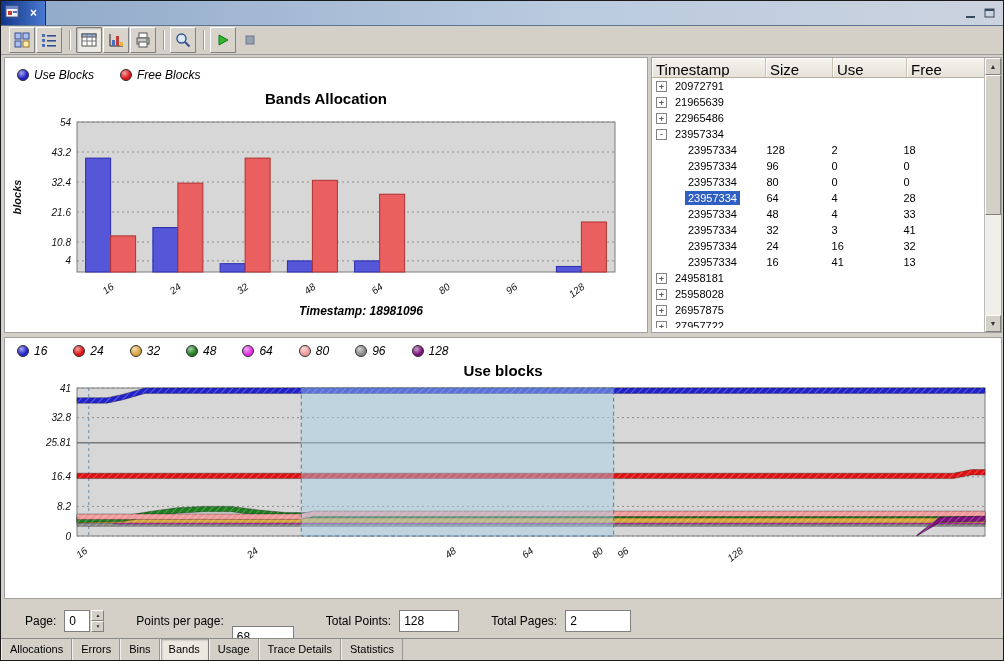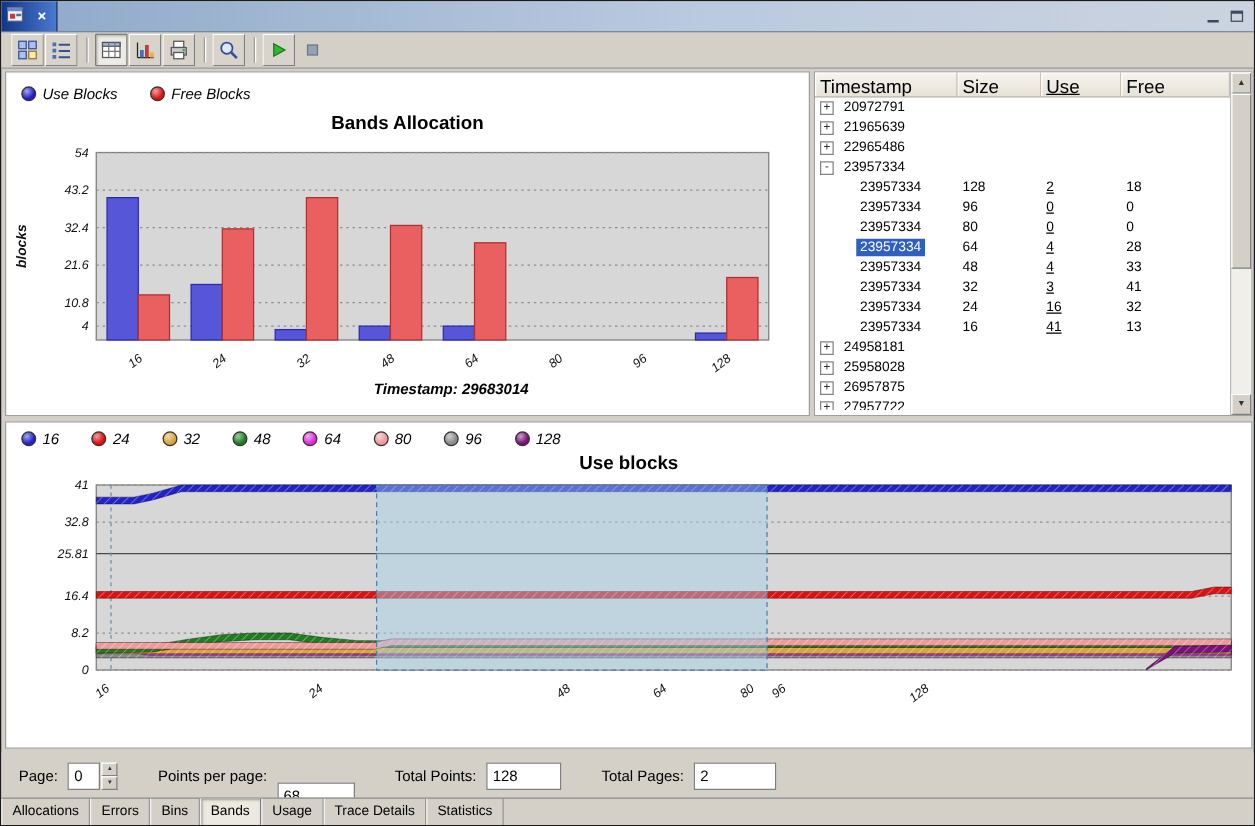--- a/index.html
+++ b/index.html
@@ -50,40 +50,40 @@
 
   svg text{font-family:"Liberation Sans",sans-serif;}
   .tick{font-size:10px;font-style:italic;fill:#111;}
   .axlab{font-size:11px;font-style:italic;font-weight:bold;fill:#111;}
 
   
   .thead{display:flex;height:20px;background:linear-gradient(180deg,#f6f4ef,#e6e2d8);
          border-bottom:1px solid #b5ae9f;box-sizing:border-box;}
   .hcell{font-size:15px;padding:3px 4px 0;border-right:1px solid #c9c2b2;box-shadow:inset 1px 1px 0 #fff;
          box-sizing:border-box;white-space:nowrap;overflow:hidden;}
-  .w-ts{width:114px;} .w-size{width:67px;} .w-use{width:64px;text-decoration:underline;} .w-free{width:87px;}
+  .w-ts{width:114px;} .w-size{width:67px;} .w-use{width:74px;} .w-free{width:87px;}
   .tbody{position:absolute;left:0;top:20px;height:250px;right:17px;overflow:hidden;}
   .trow{display:flex;height:16px;align-items:center;font-size:11px;}
   .tcell{padding:0 4px;box-sizing:border-box;white-space:nowrap;}
   .c-ts{width:114px;display:flex;align-items:center;padding:0;}
   .expander{width:9px;height:9px;border:1px solid #848484;background:#fff;font-size:9px;line-height:8px;
             text-align:center;margin:0 5px 0 4px;color:#333;font-family:"DejaVu Sans Mono",monospace;flex:0 0 auto;}
   .indent{width:33px;flex:0 0 auto;}
   .ts-text{padding:1px 3px;}
   .ts-text.selected{background:#2f5fc0;color:#fff;}
   .vscroll{position:absolute;top:0;right:0;width:17px;height:100%;background:#f1efe9;border-left:1px solid #bbb;box-sizing:border-box;}
   .sbtn{height:17px;background:#d4d0c8;border:1px solid;border-color:#fff #808080 #808080 #fff;
         font-size:7px;text-align:center;line-height:15px;color:#333;box-sizing:border-box;}
   .sbtn.down{position:absolute;bottom:0;left:0;right:0;}
   .sthumb{position:absolute;top:17px;left:0;right:0;height:140px;background:#d4d0c8;
           border:1px solid;border-color:#fff #808080 #808080 #fff;box-sizing:border-box;}
 
   
   #controls{position:absolute;left:0;right:0;top:601px;height:38px;background:#d4d0c8;
-            display:flex;align-items:center;padding-left:14px;box-sizing:border-box;}
+            display:flex;align-items:center;padding-left:24px;box-sizing:border-box;}
   #controls label{margin-right:8px;font-size:12px;}
   .field{height:18px;border:1px solid #7f7f7f;background:#fff;font-size:12px;padding:1px 4px;
          font-family:"Liberation Sans",sans-serif;box-sizing:content-box;}
   .grp{display:flex;align-items:center;margin-right:32px;}
   .spinner{display:flex;align-items:stretch;}
   .spinner input{width:16px;text-align:left;}
   .spinbtns{display:flex;flex-direction:column;width:13px;margin-left:1px;}
   .spinbtn{flex:1;background:#d4d0c8;border:1px solid;border-color:#fff #808080 #808080 #fff;
            font-size:5px;line-height:8px;text-align:center;color:#333;box-sizing:border-box;}
 
@@ -233,21 +233,21 @@
         <text x="311.375" y="174" text-anchor="end" class="tick" transform="rotate(-38 311.375 174)">48</text>
         <rect x="349.625" y="146.88888888888889" width="25" height="11.11111111111111" fill="#5656d8" stroke="#2a2ab0"></rect>
         <rect x="374.625" y="80.22222222222223" width="25" height="77.77777777777777" fill="#ea5f5f" stroke="#b03030"></rect>
         <text x="378.625" y="174" text-anchor="end" class="tick" transform="rotate(-38 378.625 174)">64</text>
         <text x="445.875" y="174" text-anchor="end" class="tick" transform="rotate(-38 445.875 174)">80</text>
         <text x="513.125" y="174" text-anchor="end" class="tick" transform="rotate(-38 513.125 174)">96</text>
         <rect x="551.375" y="152.44444444444446" width="25" height="5.555555555555555" fill="#5656d8" stroke="#2a2ab0"></rect>
         <rect x="576.375" y="108" width="25" height="50" fill="#ea5f5f" stroke="#b03030"></rect>
         <text x="580.375" y="174" text-anchor="end" class="tick" transform="rotate(-38 580.375 174)">128</text>
       </svg>
-    <div class="caption">Timestamp: 29683014</div>
+    <div class="caption">Timestamp: 18981096</div>
   </div>
 
   <div id="table-panel" class="panel" style="position:absolute;">
     <div class="thead">
       <div class="hcell w-ts">Timestamp</div>
       <div class="hcell w-size">Size</div>
       <div class="hcell w-use">Use</div>
       <div class="hcell w-free">Free</div>
     </div>
     <div class="tbody" id="table-body">

